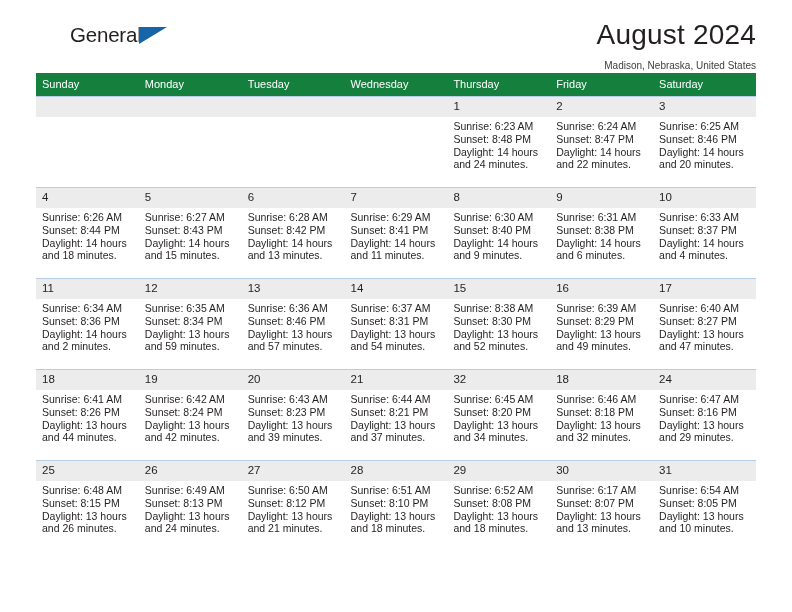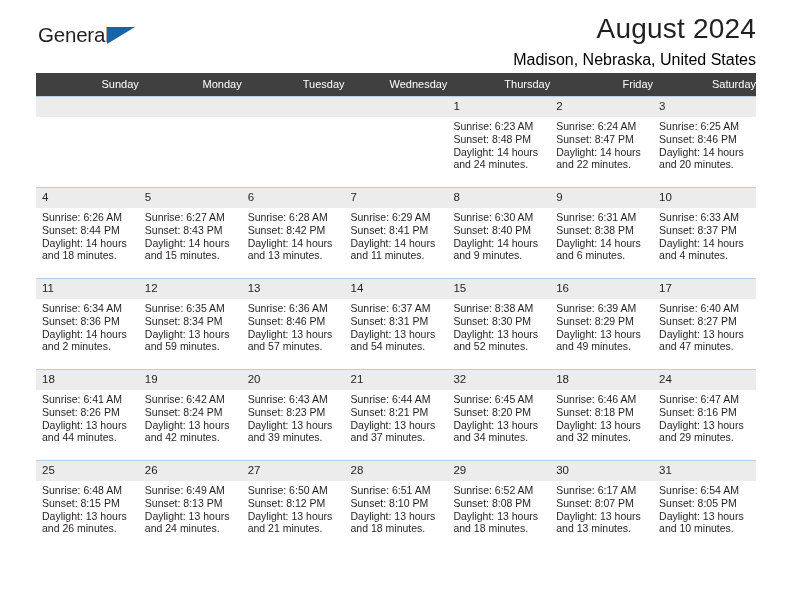--- a/index.html
+++ b/index.html
@@ -18,25 +18,26 @@
     position: relative;
     width: 792px;
     height: 612px;
     box-sizing: border-box;
     padding: 0 36px;
   }
 
   
   .header {
     display: flex;
-    align-items: flex-end;
+    align-items: center;
     justify-content: space-between;
     height: 70px;
     padding-top: 24px;
     box-sizing: border-box;
+    margin-left: 32px;
   }
   .logo {
     position: relative;
     width: 110px;
     height: 46px;
     padding-left: 2px;
     box-sizing: border-box;
   }
   .logo-general {
     font-size: 20.5px;
@@ -68,39 +69,39 @@
     padding-top: 0px;
   }
   .title {
     font-size: 28px;
     font-weight: normal;
     color: #231f20;
     line-height: 32px;
     letter-spacing: 0.2px;
   }
   .subtitle {
-    font-size: 16px;
-    color: #000000;
+    font-size: 10px;
+    color: #404040;
     line-height: 20px;
     margin-top: 5px;
   }
 
   
   .calendar {
     width: 720px;
     border-collapse: collapse;
     table-layout: fixed;
     margin-top: 3px;
   }
   .calendar th {
-    background: #404040;
+    background: #15803d;
     color: #ffffff;
     font-size: 11px;
     font-weight: normal;
-    text-align: right;
+    text-align: left;
     padding: 5px 0 6px 6px;
     border: none;
     height: 20px;
     box-sizing: border-box;
   }
   .calendar td {
     vertical-align: top;
     padding: 0;
     border: none;
     height: 90px;

